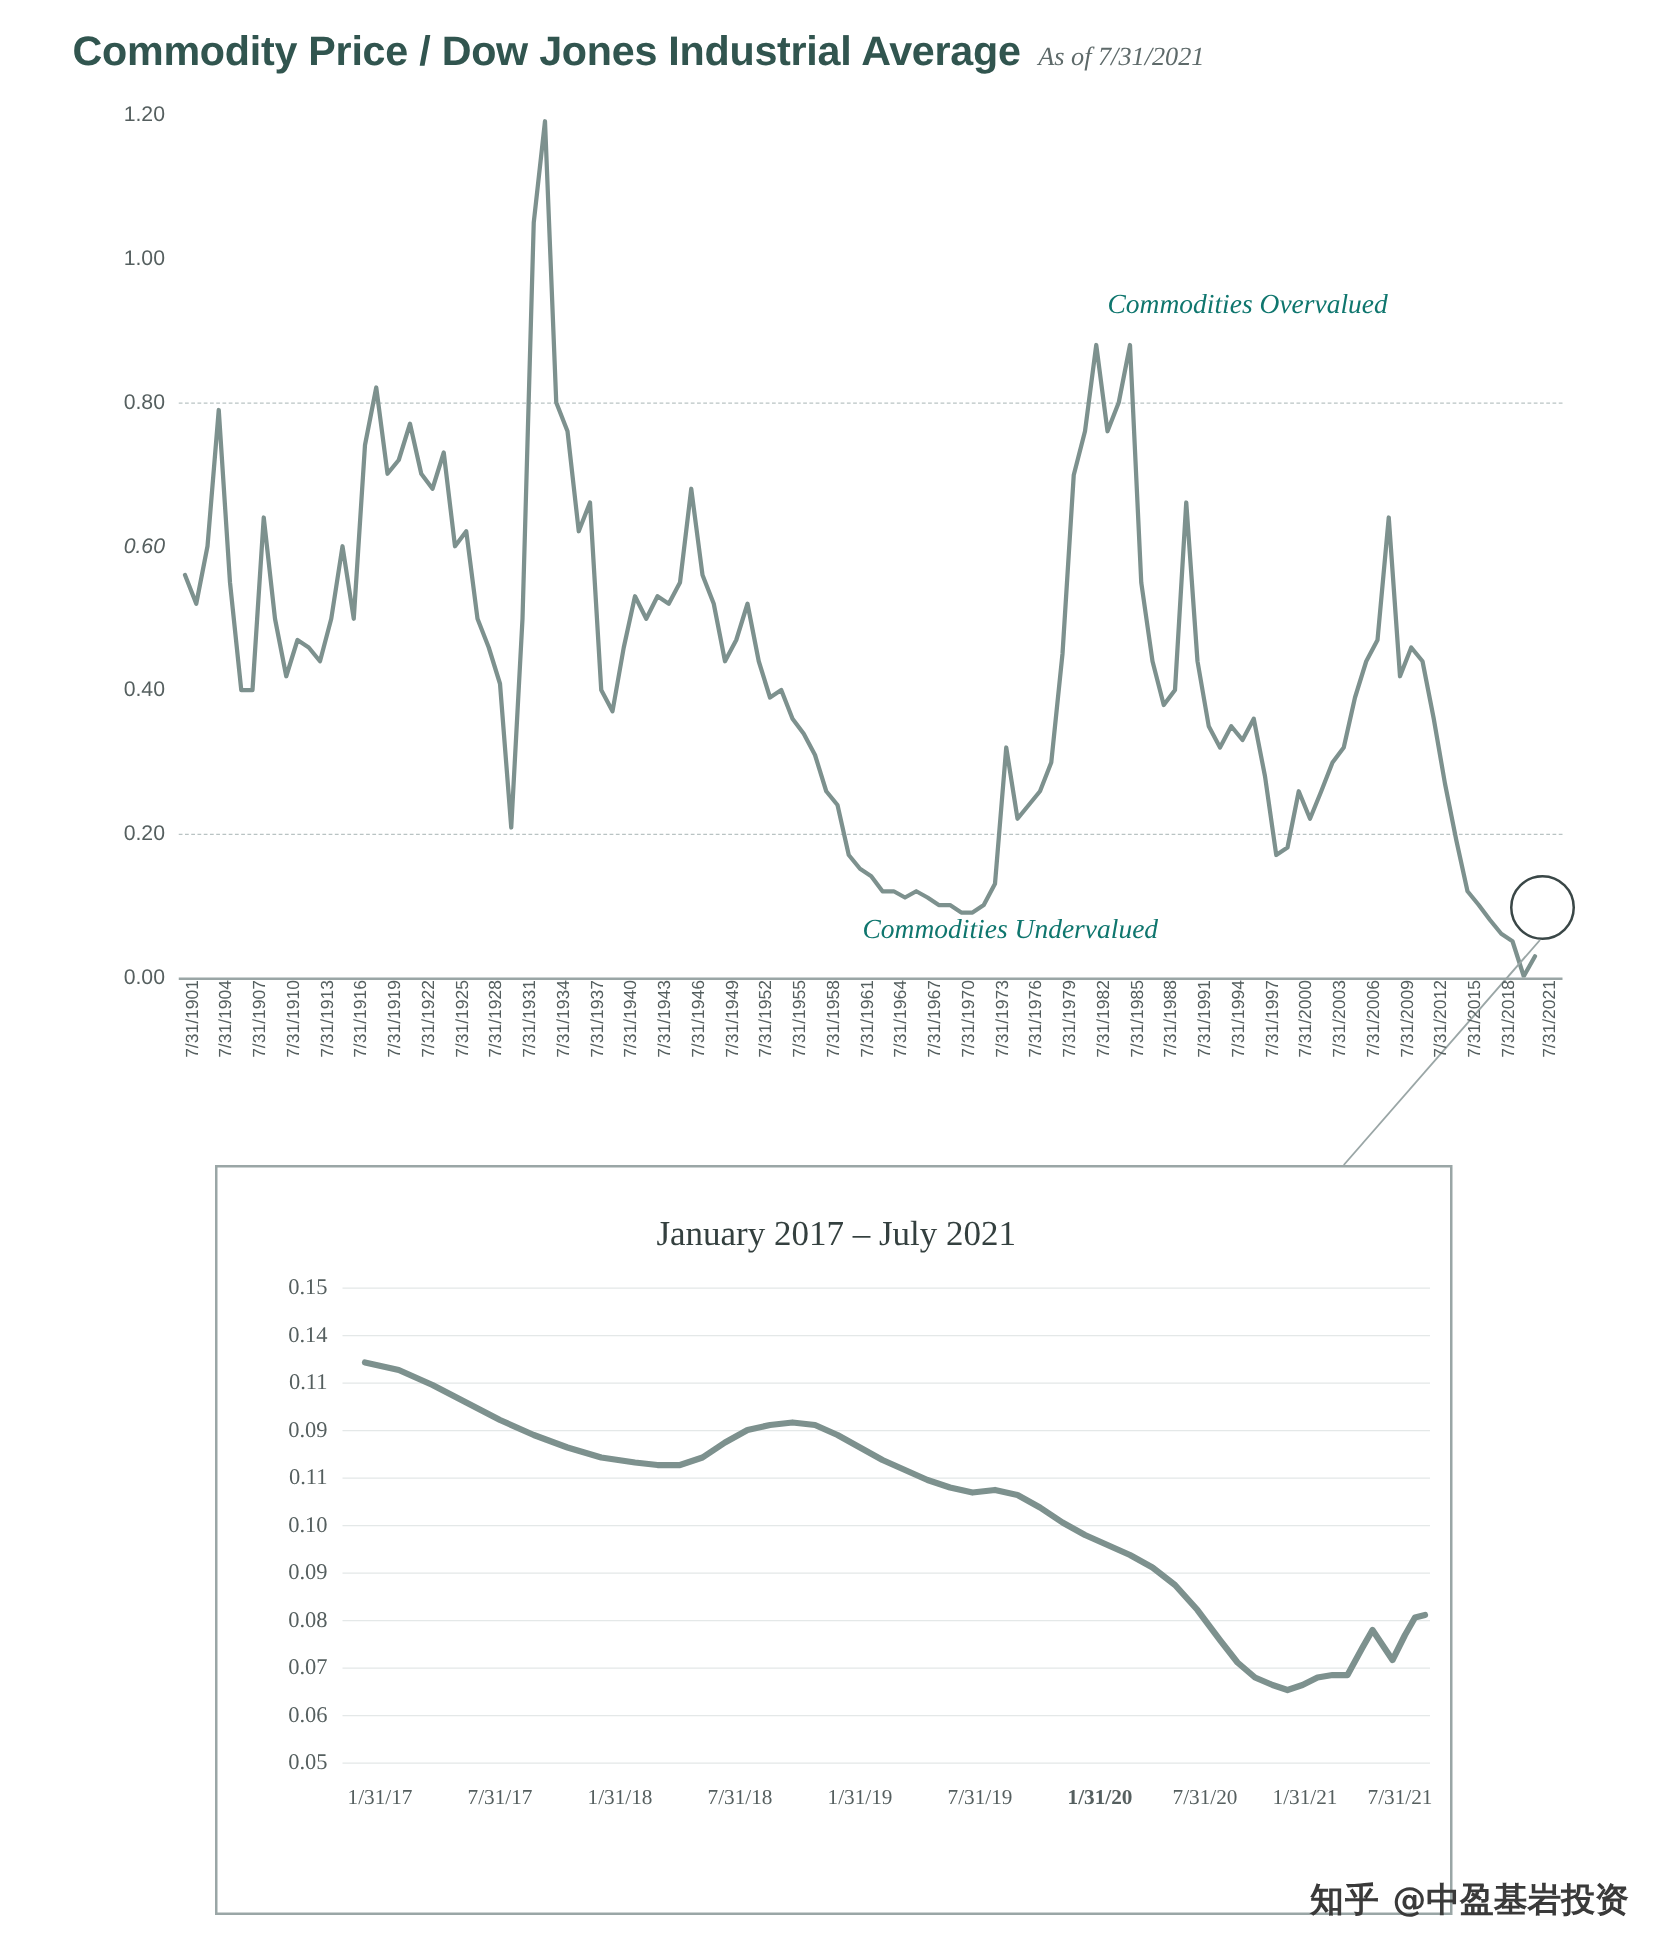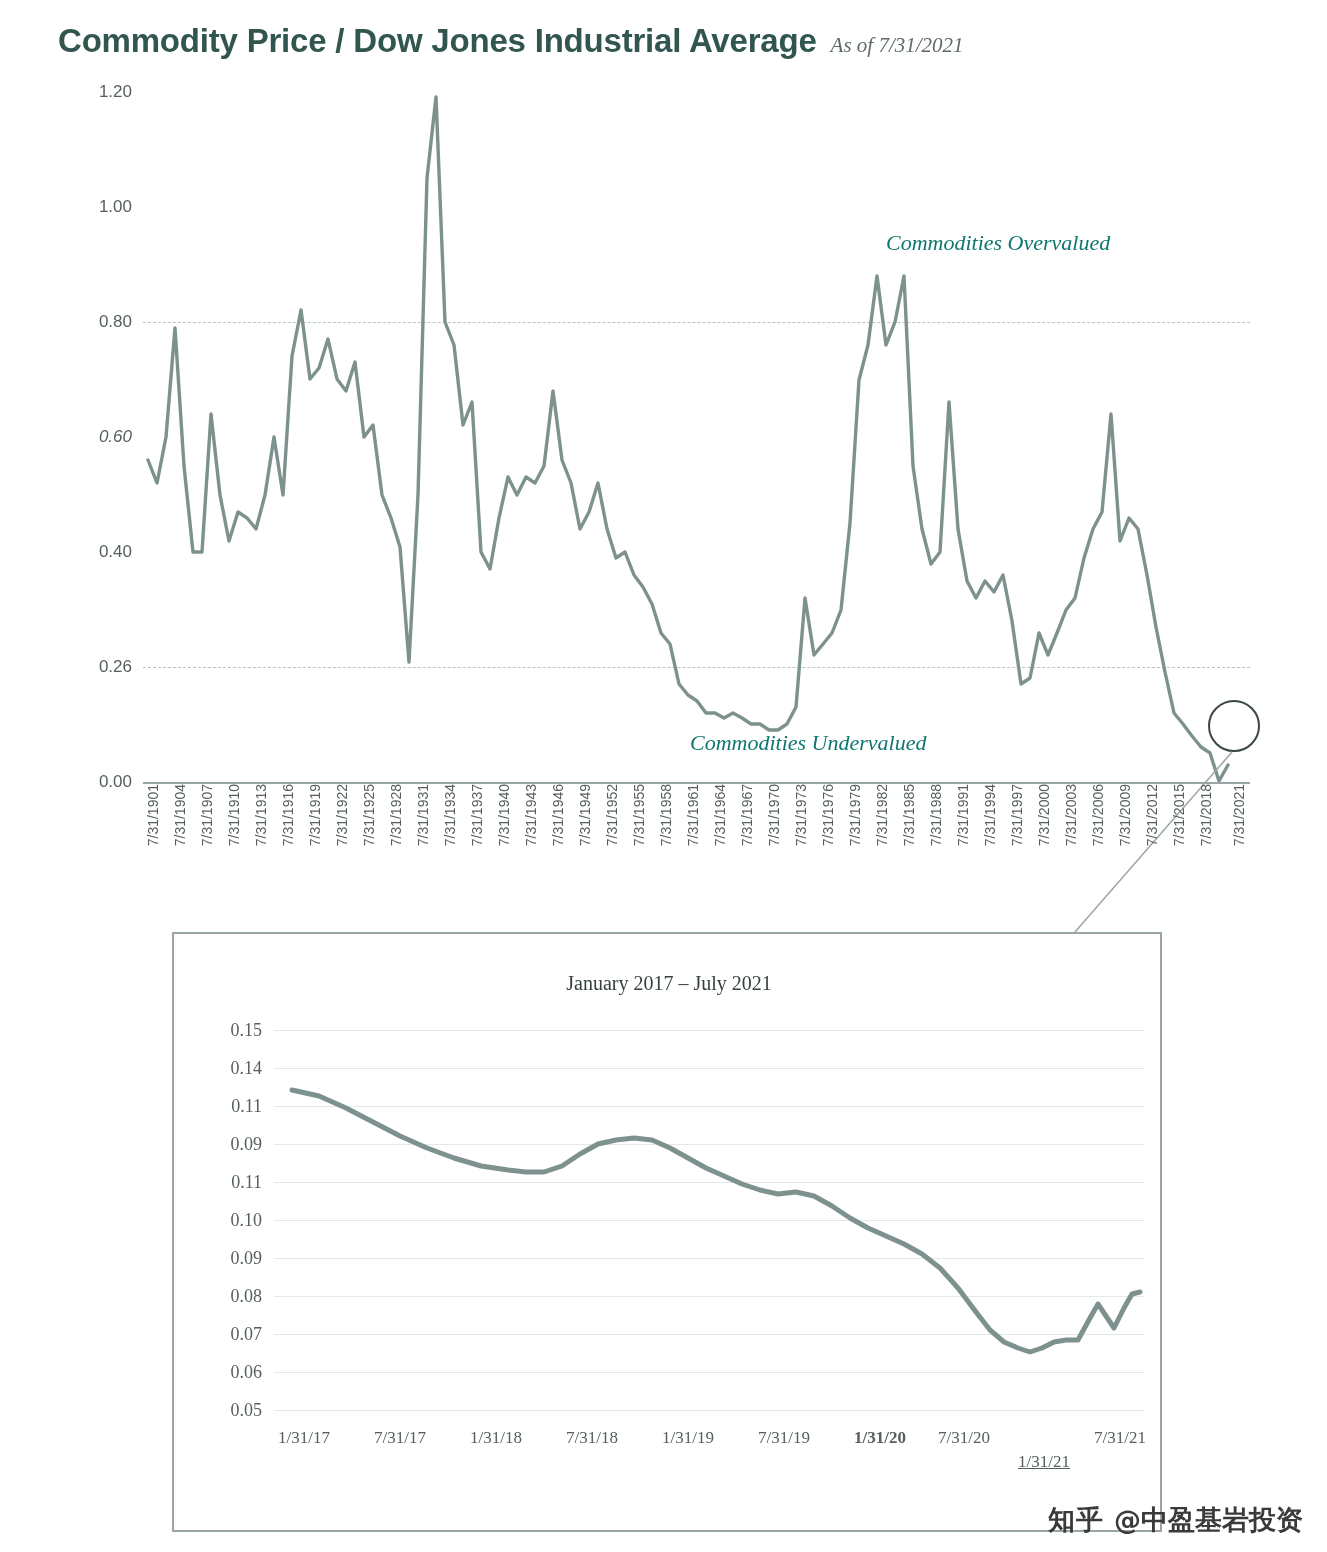--- a/index.html
+++ b/index.html
@@ -121,21 +121,21 @@
     border: 2px solid #9aa6a6;
     background: #fff;
     box-sizing: border-box;
   }
   #inset-title {
     position: absolute;
     left: 0;
     top: 38px;
     width: 990px;
     text-align: center;
-    font-size: 20px;
+    font-size: 28px;
     color: #34403f;
     font-family: "Liberation Serif", serif;
   }
   .inset-ylabel {
     position: absolute;
     font-size: 18px;
     color: #555f5f;
     text-align: right;
     width: 60px;
     transform: translateY(-50%);
@@ -178,21 +178,21 @@
   <div id="title-asof">As of 7/31/2021</div>
 </div>
 
 <div id="main-chart">
 
   <div class="ylabel" style="top:22px;">1.20</div>
   <div class="ylabel" style="top:137px;">1.00</div>
   <div class="ylabel" style="top:252px;">0.80</div>
   <div class="ylabel" style="top:367px;font-style:italic;">0.60</div>
   <div class="ylabel" style="top:482px;">0.40</div>
-  <div class="ylabel" style="top:597px;">0.26</div>
+  <div class="ylabel" style="top:597px;">0.20</div>
   <div class="ylabel" style="top:712px;">0.00</div>
 
   <div class="gridline" style="top:252px;"></div>
   <div class="gridline" style="top:597px;"></div>
   <div class="axis-line" style="top:712px;"></div>
 
   <div class="plot-area">
     <svg width="1107" height="690" viewBox="0 0 1107 690" preserveAspectRatio="none">
       <polyline fill="none" stroke="#7d918e" stroke-width="3.4" stroke-linejoin="round" stroke-linecap="round" points="5,368 14,391 23,345 32,236 41,374 50,460 59,460 68,322 77,403 86,449 95,420 104,426 113,437 122,403 131,345 140,403 149,264 158,218 167,287 176,276 185,247 194,287 203,299 212,270 221,345 230,333 239,403 248,426 257,455 266,570 275,403 284,86 293,5 302,230 311,253 320,333 329,310 338,460 347,477 356,426 365,385 374,403 383,385 392,391 401,374 410,299 419,368 428,391 437,437 446,420 455,391 464,437 473,466 482,460 491,483 500,495 509,512 518,541 527,552 536,592 545,603 554,609 563,621 572,621 581,626 590,621 599,626 608,632 617,632 626,638 635,638 644,632 653,615 662,506 671,563 680,552 689,541 698,518 707,431 716,288 725,253 734,184 743,253 752,230 761,184 770,374 779,437 788,472 797,460 806,310 815,437 824,489 833,506 842,489 851,500 860,483 869,529 878,592 887,586 896,541 905,563 914,541 923,518 932,506 941,466 950,437 959,420 968,322 977,449 986,426 995,437 1004,483 1013,535 1022,580 1031,621 1040,632 1049,644 1058,655 1067,661 1076,689 1085,673"></polyline>
     </svg>
@@ -283,20 +283,20 @@
   </svg>
 
   <div class="inset-xtick" style="left:130px; top:494px;">1/31/17</div>
   <div class="inset-xtick" style="left:226px; top:494px;">7/31/17</div>
   <div class="inset-xtick" style="left:322px; top:494px;">1/31/18</div>
   <div class="inset-xtick" style="left:418px; top:494px;">7/31/18</div>
   <div class="inset-xtick" style="left:514px; top:494px;">1/31/19</div>
   <div class="inset-xtick" style="left:610px; top:494px;">7/31/19</div>
   <div class="inset-xtick" style="left:706px; top:494px;font-weight:bold;">1/31/20</div>
   <div class="inset-xtick" style="left:790px; top:494px;">7/31/20</div>
-  <div class="inset-xtick" style="left:870px; top:518px;text-decoration:underline;">1/31/21</div>
+  <div class="inset-xtick" style="left:870px; top:494px;">1/31/21</div>
   <div class="inset-xtick" style="left:946px; top:494px;">7/31/21</div>
 </div>
 
 <div id="watermark">
   <span class="zh-logo">知乎</span>
   <span>@中盈基岩投资</span>
 </div>
 
 </body></html>

